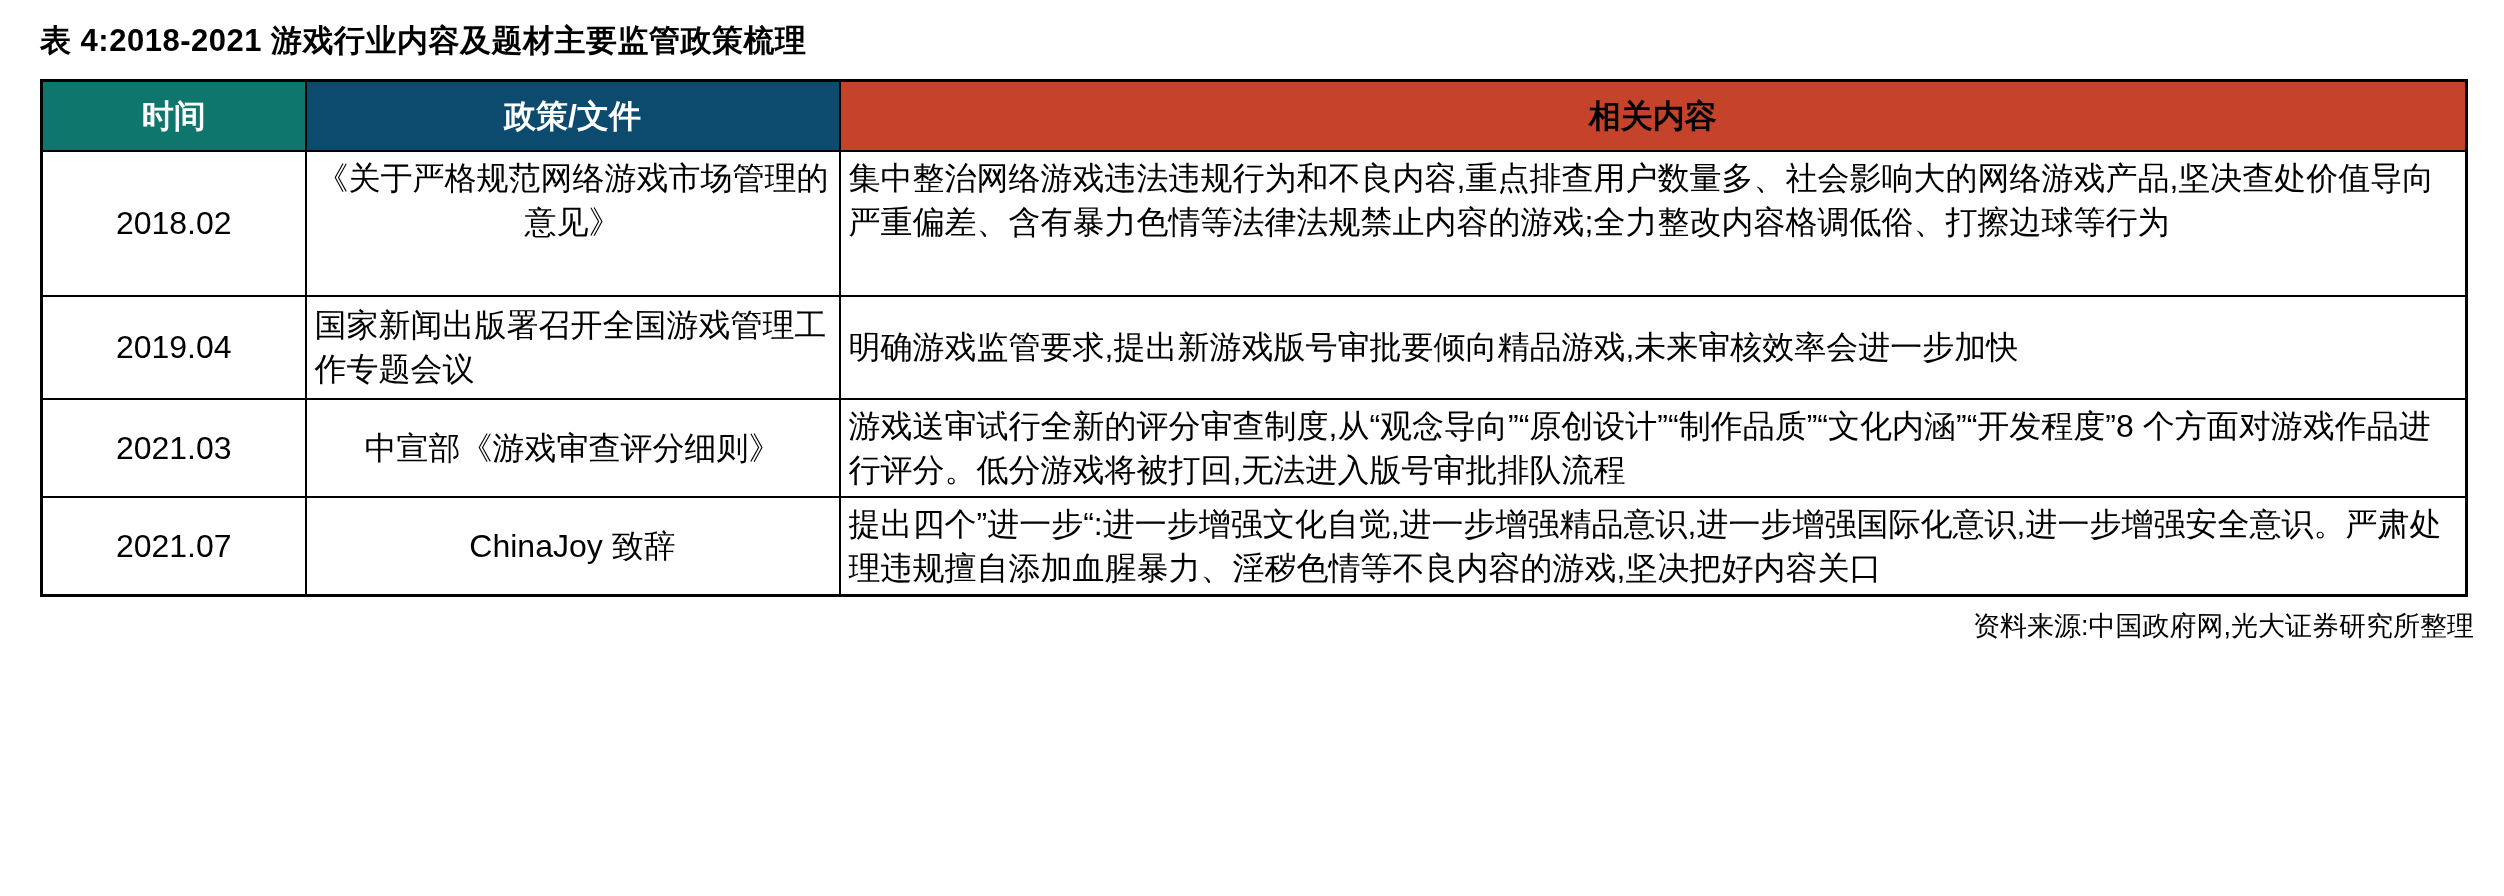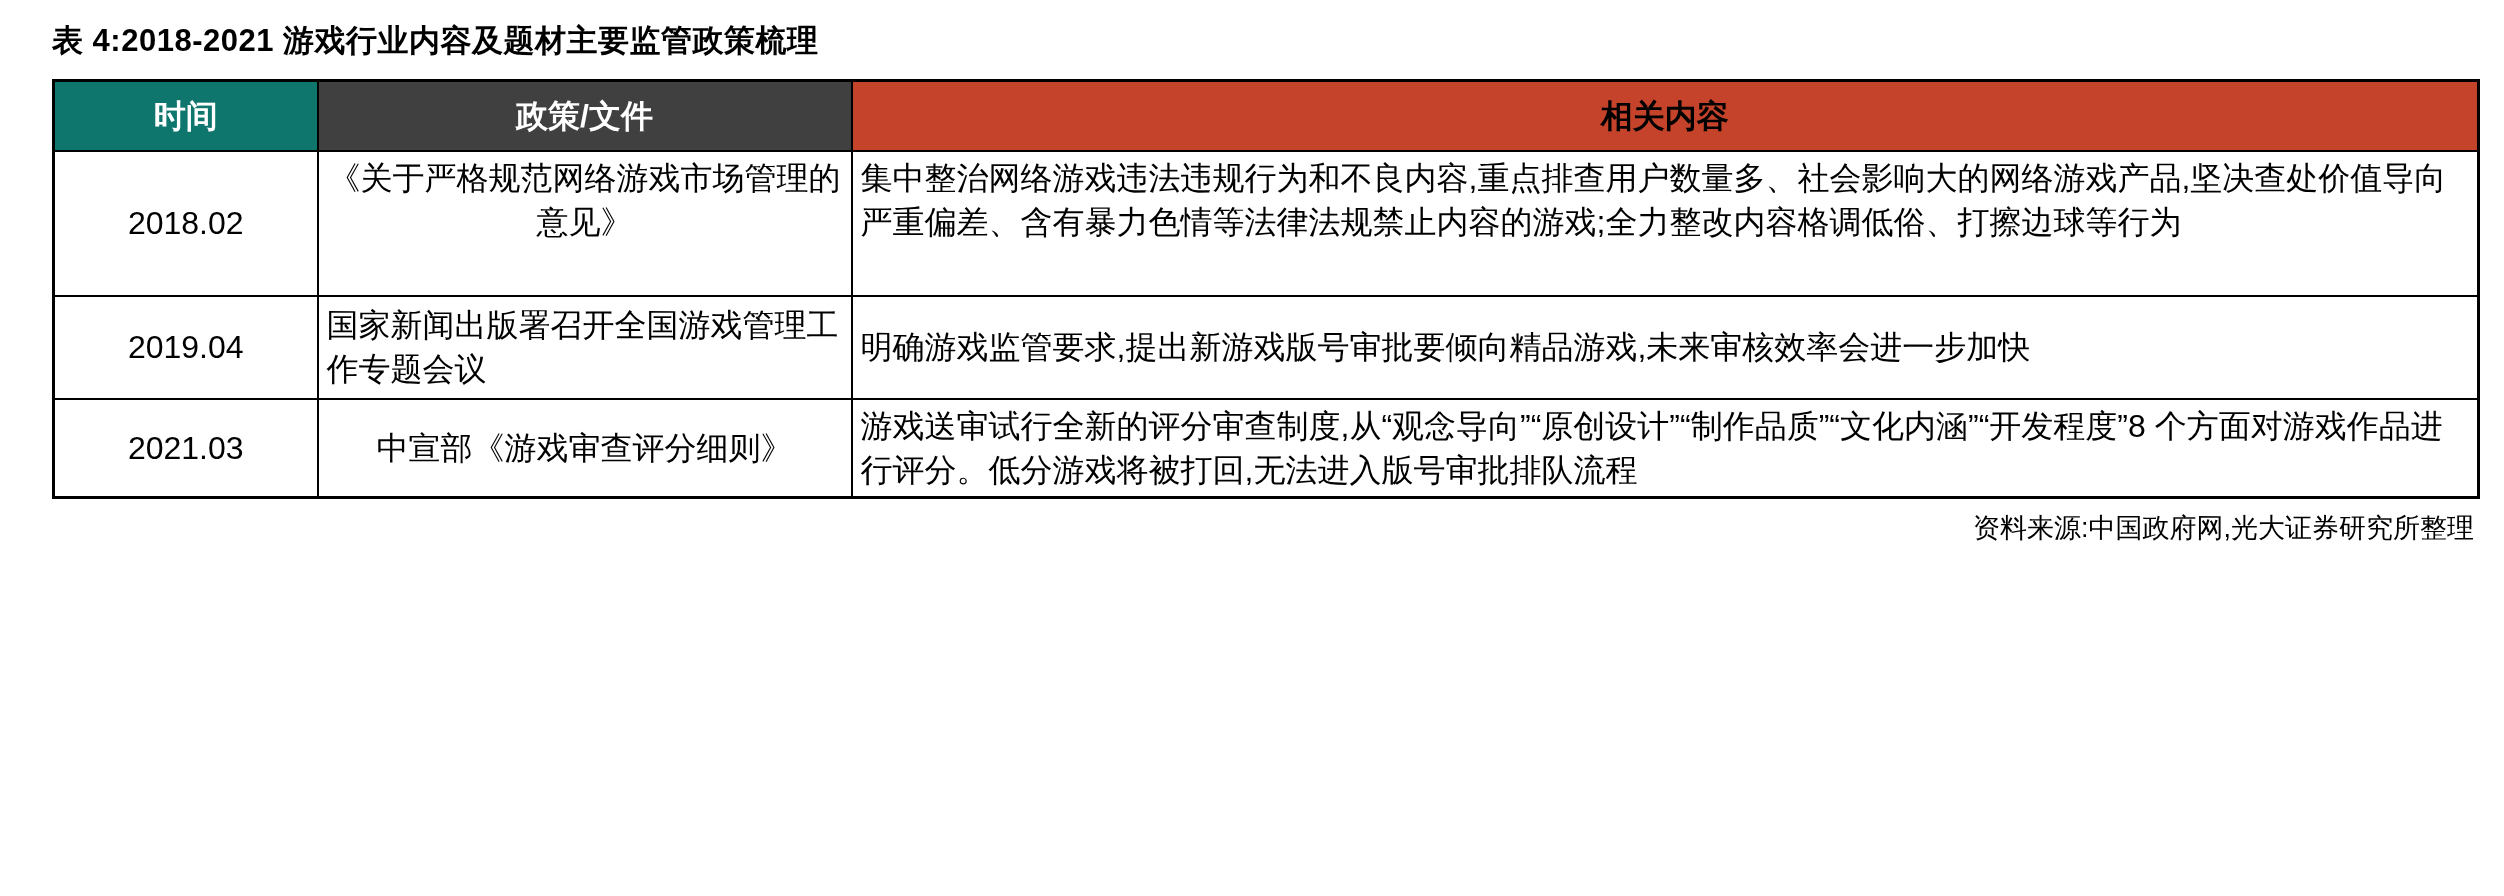--- a/index.html
+++ b/index.html
@@ -6,21 +6,21 @@
     margin: 0;
     padding: 0;
     background: #ffffff;
     font-family: "Liberation Sans", "DejaVu Sans", sans-serif;
     color: #000000;
   }
   .page {
     width: 2504px;
     height: 896px;
     box-sizing: border-box;
-    padding: 22px 30px 0 52px;
+    padding: 22px 30px 0 40px;
     overflow: hidden;
     border-radius: 7px;
   }
   .doc-title {
     font-size: 31px;
     font-weight: bold;
     line-height: 1.2;
     margin: 0 0 20px 0;
     letter-spacing: 0.5px;
   }
@@ -74,38 +74,43 @@
 
   <table class="policy-table">
     <colgroup>
       <col class="col-time">
       <col class="col-policy">
       <col class="col-content">
     </colgroup>
     <thead>
       <tr>
         <th class="header-cell" style="background: #0f766e; color: rgb(255, 255, 255);">时间</th>
-        <th class="header-cell" style="background: #404040; color: rgb(255, 255, 255);">政策/文件</th>
+        <th class="header-cell" style="background: #0c4a6e; color: rgb(255, 255, 255);">政策/文件</th>
         <th class="header-cell" style="background: rgb(197, 67, 43); color: #000000;">相关内容</th>
       </tr>
     </thead>
     <tbody>
       <tr class="row-h-tall">
         <td class="time-cell">2018.02</td>
         <td class="policy-cell v-top">《关于严格规范网络游戏市场管理的意见》</td>
         <td class="content-cell v-top">集中整治网络游戏违法违规行为和不良内容,重点排查用户数量多、社会影响大的网络游戏产品,坚决查处价值导向严重偏差、含有暴力色情等法律法规禁止内容的游戏;全力整改内容格调低俗、打擦边球等行为</td>
       </tr>
       <tr class="row-h-med">
         <td class="time-cell">2019.04</td>
         <td class="policy-cell a-left">国家新闻出版署召开全国游戏管理工作专题会议</td>
         <td class="content-cell">明确游戏监管要求,提出新游戏版号审批要倾向精品游戏,未来审核效率会进一步加快</td>
       </tr>
       <tr class="row-h-std">
         <td class="time-cell">2021.03</td>
         <td class="policy-cell">中宣部《游戏审查评分细则》</td>
         <td class="content-cell">游戏送审试行全新的评分审查制度,从“观念导向”“原创设计”“制作品质”“文化内涵”“开发程度”8 个方面对游戏作品进行评分。低分游戏将被打回,无法进入版号审批排队流程</td>
       </tr>
+      <tr class="row-h-std">
+        <td class="time-cell">2021.07</td>
+        <td class="policy-cell">ChinaJoy 致辞</td>
+        <td class="content-cell">提出四个”进一步“:进一步增强文化自觉,进一步增强精品意识,进一步增强国际化意识,进一步增强安全意识。严肃处理违规擅自添加血腥暴力、淫秽色情等不良内容的游戏,坚决把好内容关口</td>
+      </tr>
     </tbody>
   </table>
 
   <div class="source-note">资料来源:中国政府网,光大证券研究所整理</div>
 
 </div>
 
 </body></html>

